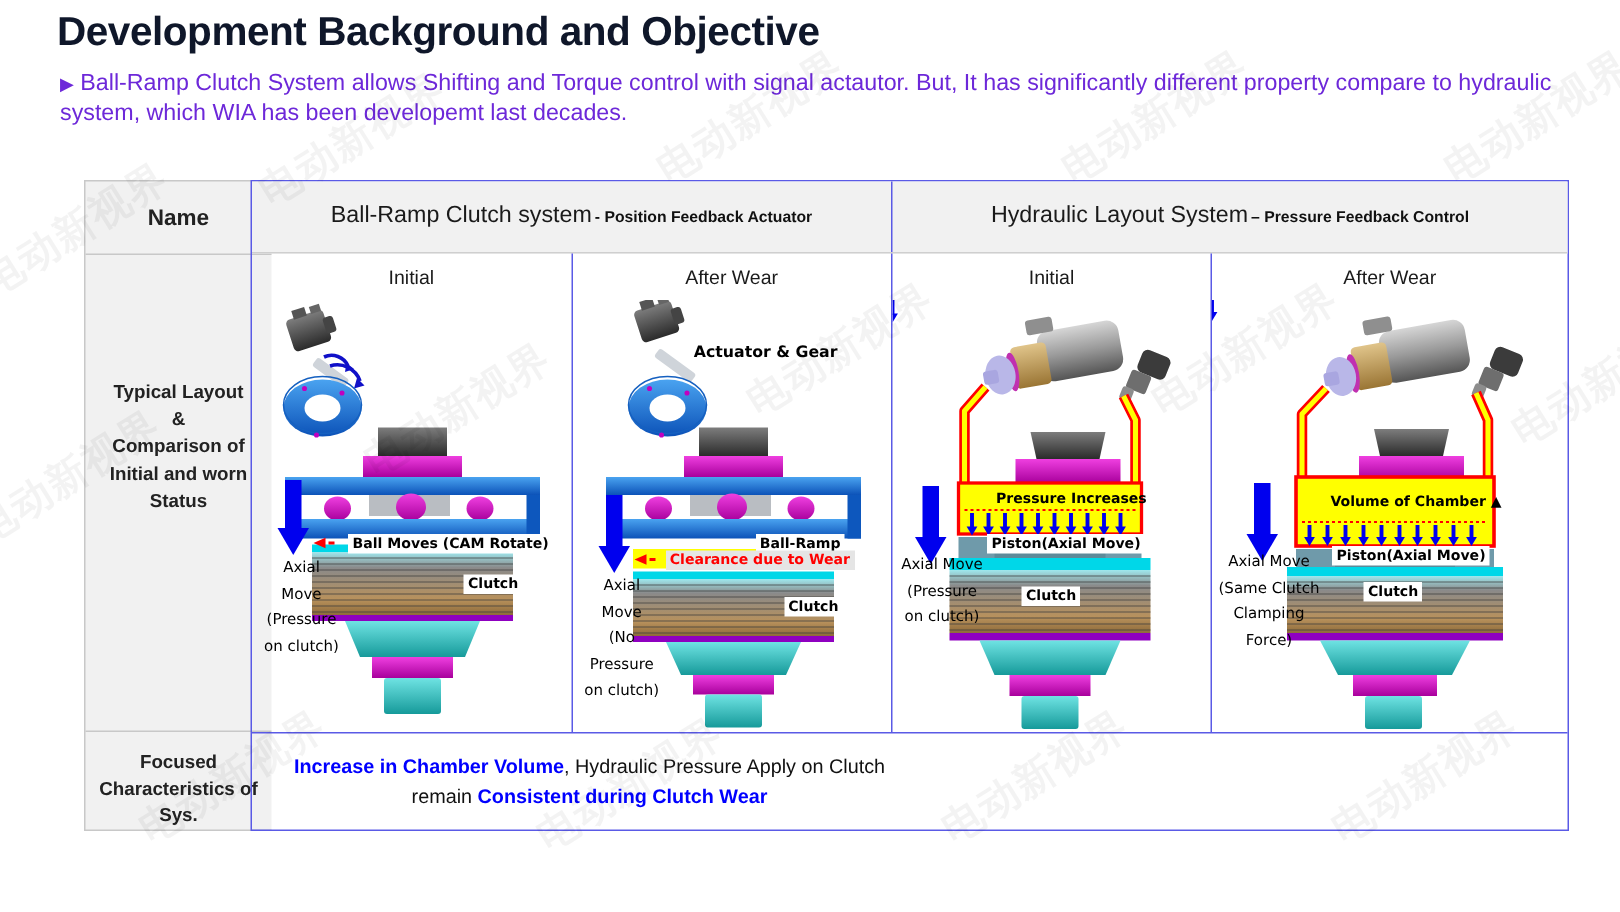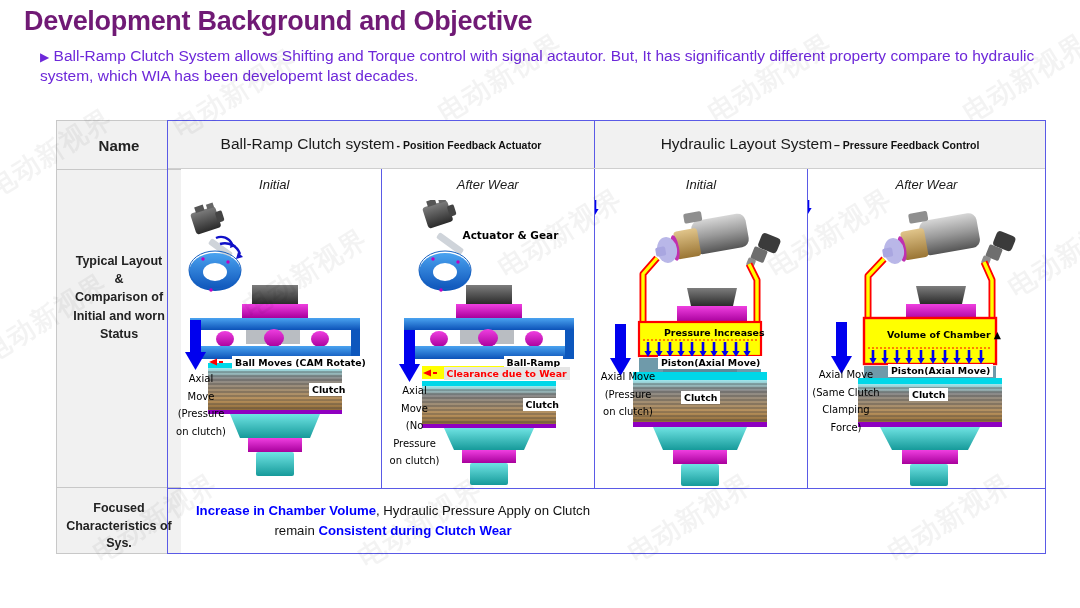--- a/index.html
+++ b/index.html
@@ -15,22 +15,22 @@
   .wm-layer { position:absolute; inset:0; pointer-events:none; z-index:5; overflow:hidden; }
   .wm {
     position:absolute; color:#000; opacity:0.045;
     font-size:27px; font-weight:700; letter-spacing:1px;
     transform: rotate(-32deg); white-space:nowrap;
     font-family:"DejaVu Sans", sans-serif;
   }
 
   
   .title {
-    position:absolute; left:24px; top:6px;
-    font-size:27px; font-weight:bold; color:#701a75;
+    position:absolute; left:38px; top:6px;
+    font-size:27px; font-weight:bold; color:#0f172a;
     letter-spacing:-0.3px;
   }
   .subtitle {
     position:absolute; left:40px; top:46px; width:1005px;
     font-size:15.5px; color:#6d28d9; line-height:1.32;
   }
   .subtitle .tri { font-size:12px; }
 
   
   .tbl { position:absolute; left:56px; top:120px; width:1004px; height:434px; }
@@ -60,21 +60,21 @@
     position:absolute; left:111px; top:0; width:879px; height:434px;
     border:1.4px solid #5a5ae6;
   }
   .hdr-row { display:flex; height:48px; background:#f1f1f1; border-bottom:1px solid #cfcfcf; }
   .hdr-cell { display:flex; align-items:baseline; justify-content:center; gap:2px;
               font-size:15.5px; color:#1a1a1a; padding-top:14px; }
   .hdr-cell .sub { font-size:10.5px; font-weight:bold; color:#111; }
   .hdr-left  { width:427px; border-right:1.4px solid #5a5ae6; }
   .hdr-right { width:450px; }
 
-  .sub-row { display:flex; height:31px; border-bottom:0px solid transparent;font-style:italic; }
+  .sub-row { display:flex; height:31px; border-bottom:0px solid transparent; }
   .sub-cell { display:flex; align-items:center; justify-content:center;
               font-size:13px; color:#1a1a1a; }
   .c1 { width:213.5px; border-right:1.4px solid #5a5ae6; }
   .c2 { width:213.5px; border-right:1.4px solid #5a5ae6; }
   .c3 { width:213px;   border-right:1.4px solid #5a5ae6; }
   .c4 { width:237px; }
 
   .panels { display:flex; height:288px; }
   .panel { position:relative; overflow:hidden; }
   .p1 { width:213.5px; border-right:1.4px solid #5a5ae6; }

